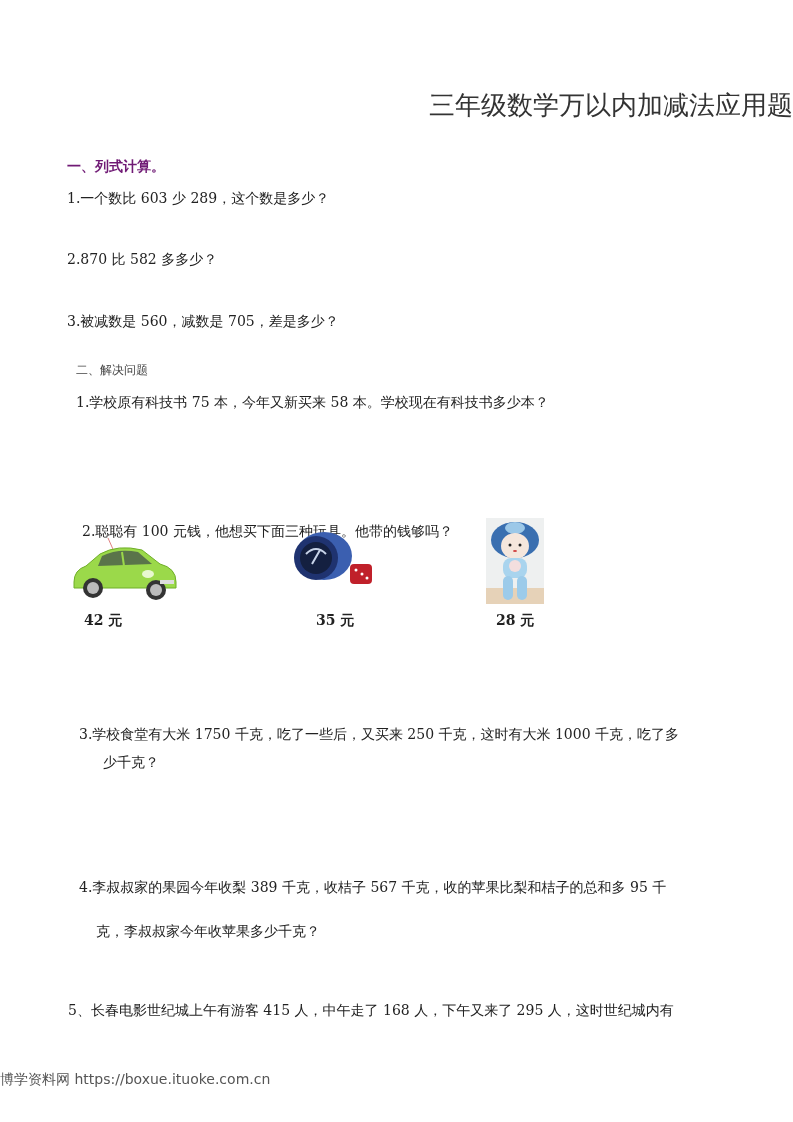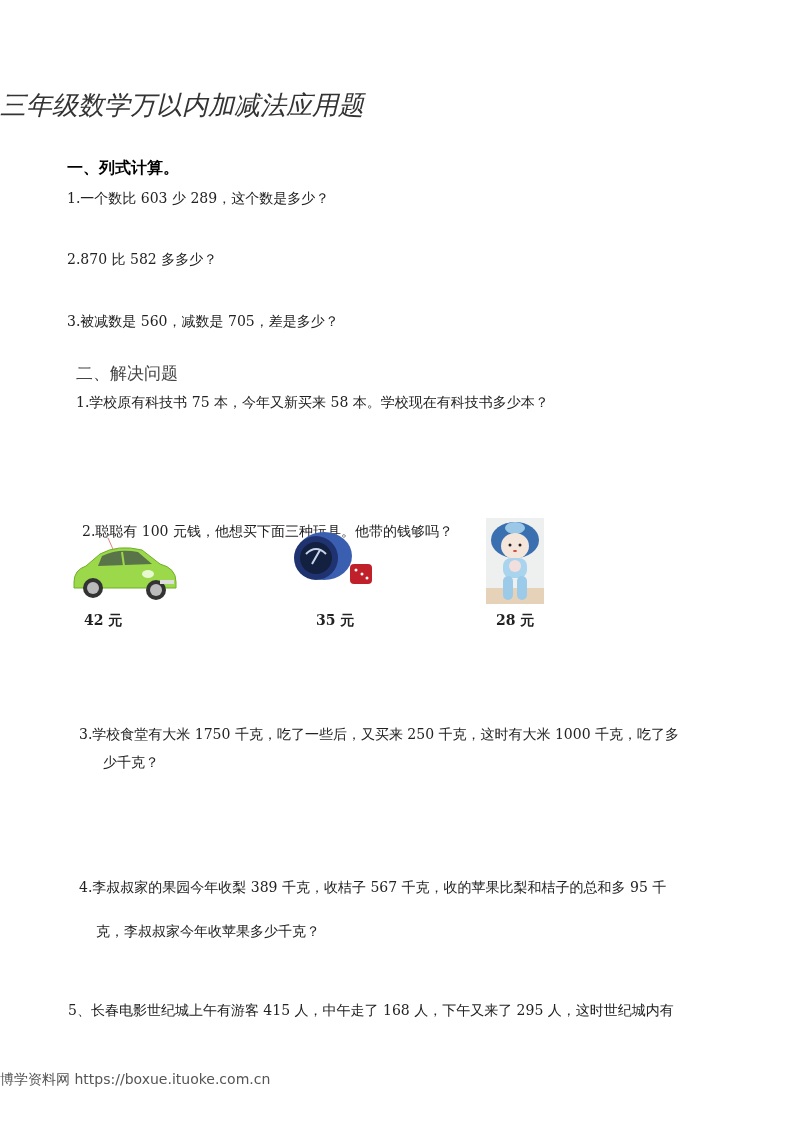--- a/index.html
+++ b/index.html
@@ -11,40 +11,39 @@
       width: 793px;
       height: 1122px;
       position: relative;
       overflow: hidden;
       font-family: "DejaVu Serif", "Liberation Serif", serif;
       color: #222222;
     }
     .abs { position: absolute; white-space: nowrap; }
     .title {
       left: 0; width: 793px; top: 88px;
-      text-align: left;
+      text-align: right;
       font-family: "DejaVu Sans", "Liberation Sans", sans-serif;
       font-size: 26px;
       color: #333333;
       letter-spacing: 0px;
-      font-style: italic;
     }
     .section-bold {
       font-weight: bold;
-      font-size: 16px;
-      color: #000000;
+      font-size: 14px;
+      color: #701a75;
       font-family: Liberation Serif, serif;
     }
     .q {
       font-size: 14px;
       color: #222222;
       line-height: 20px;
     }
     .section2 {
-      font-size: 17px;
+      font-size: 12px;
       color: #444444;
     }
     .price {
       font-size: 14px;
       color: #222222;
       font-weight: bold;
     }
     .img-box {
       position: absolute;
       overflow: hidden;

